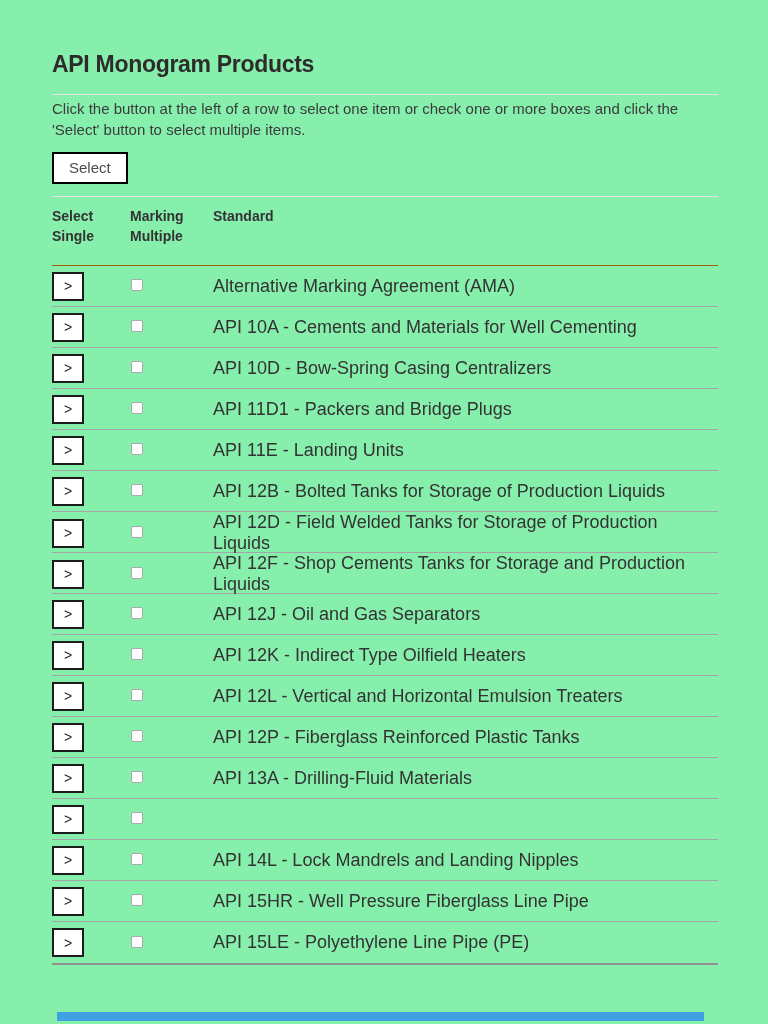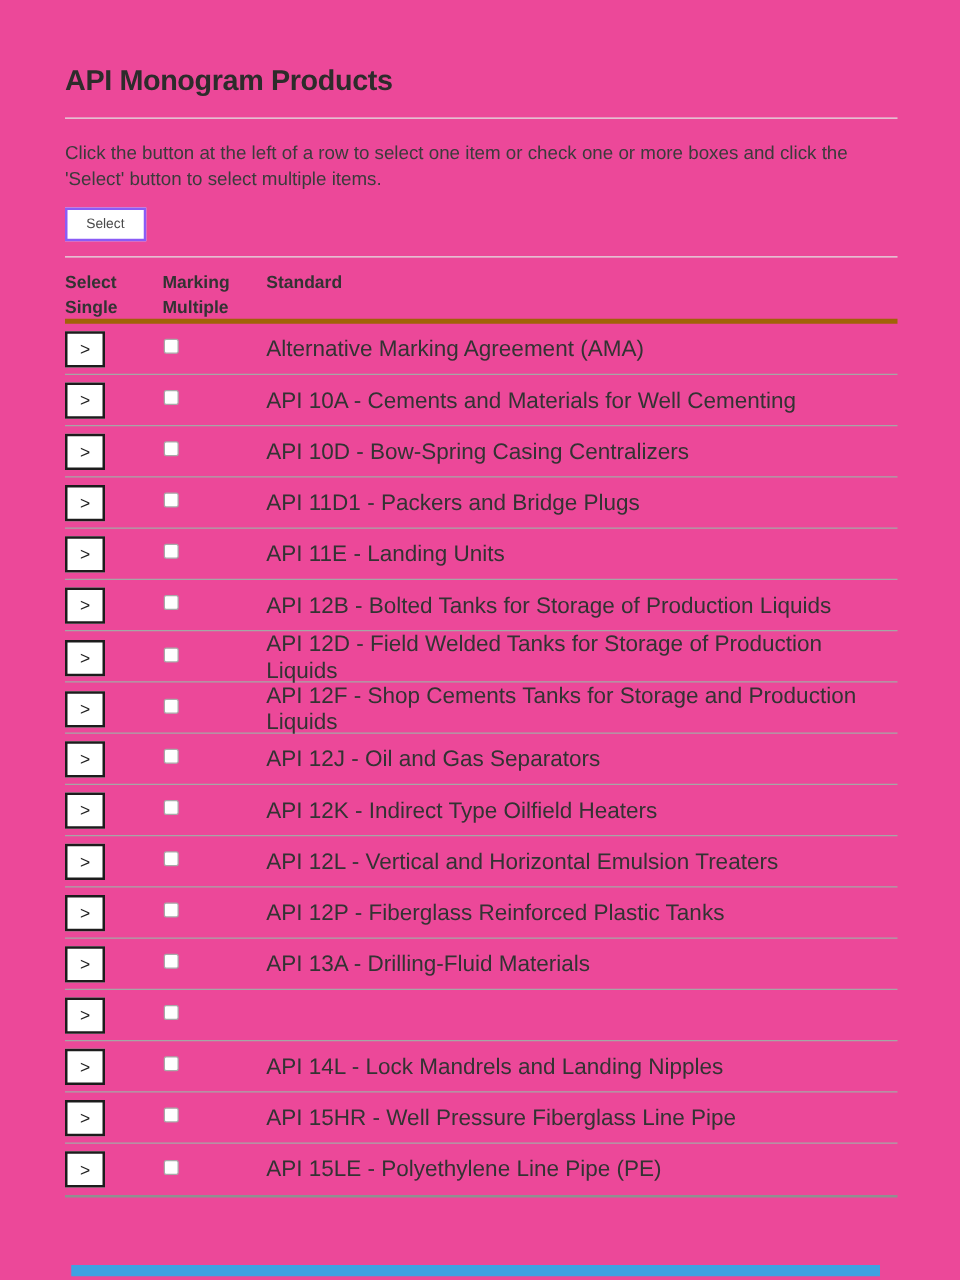--- a/index.html
+++ b/index.html
@@ -1,34 +1,34 @@
 <!DOCTYPE html>
 <html><head>
 <meta charset="utf-8">
 <style>
   * { margin:0; padding:0; box-sizing:border-box; }
   html,body { width:768px; height:1024px; background:#ffffff; overflow:hidden; }
   body { font-family:"Liberation Sans","DejaVu Sans",sans-serif; color:#333; }
-  .page { position:relative; width:768px; height:1024px; background:#ec4899; }
+  .page { position:relative; width:768px; height:1024px; background:#86efac; }
   .content { position:absolute; left:52px; top:0; width:666px; }
 
   .title { padding-top:52px; font-size:23px; line-height:25px; font-weight:700;
            color:#2d2c2b; letter-spacing:-0.3px; }
   .rule  { border-top:1px solid #e3e3e3; }
   .rule1 { margin-top:17px; }
   .rule2 { margin-top:12px; }
 
-  .instructions { margin-top:17px; font-size:15px; line-height:21px; color:#3b3b3b; }
+  .instructions { margin-top:3px; font-size:15px; line-height:21px; color:#3b3b3b; }
 
   .select-btn { margin-top:12px; display:inline-block; background:#fff;
-                border:2px solid #8b5cf6; color:#4a4a4a; font-size:11px;
+                border:2px solid #000000; color:#4a4a4a; font-size:15px;
                 font-family:inherit; padding:5px 15px 6px 15px; cursor:pointer; }
 
   .thead { display:grid; grid-template-columns:78px 83px 1fr;
-           padding-top:9px; padding-bottom:0; border-bottom:4px solid #a16207; }
+           padding-top:9px; padding-bottom:19px; border-bottom:1px solid #a16207; }
   .thead .hcell { font-weight:700; font-size:14px; line-height:20px; color:#333; }
   .thead .h1 { width:58px; }
   .thead .h2 { width:64px; }
 
   .rows { border-bottom:2px solid #909090; }
   .row  { display:grid; grid-template-columns:78px 83px 1fr; align-items:center;
           height:41px; border-bottom:1px solid #a6a6a6; }
   .row:last-child { border-bottom:none; }
 
   .single-btn { width:32px; height:29px; background:#fff; border:2px solid #1c1c1c;

